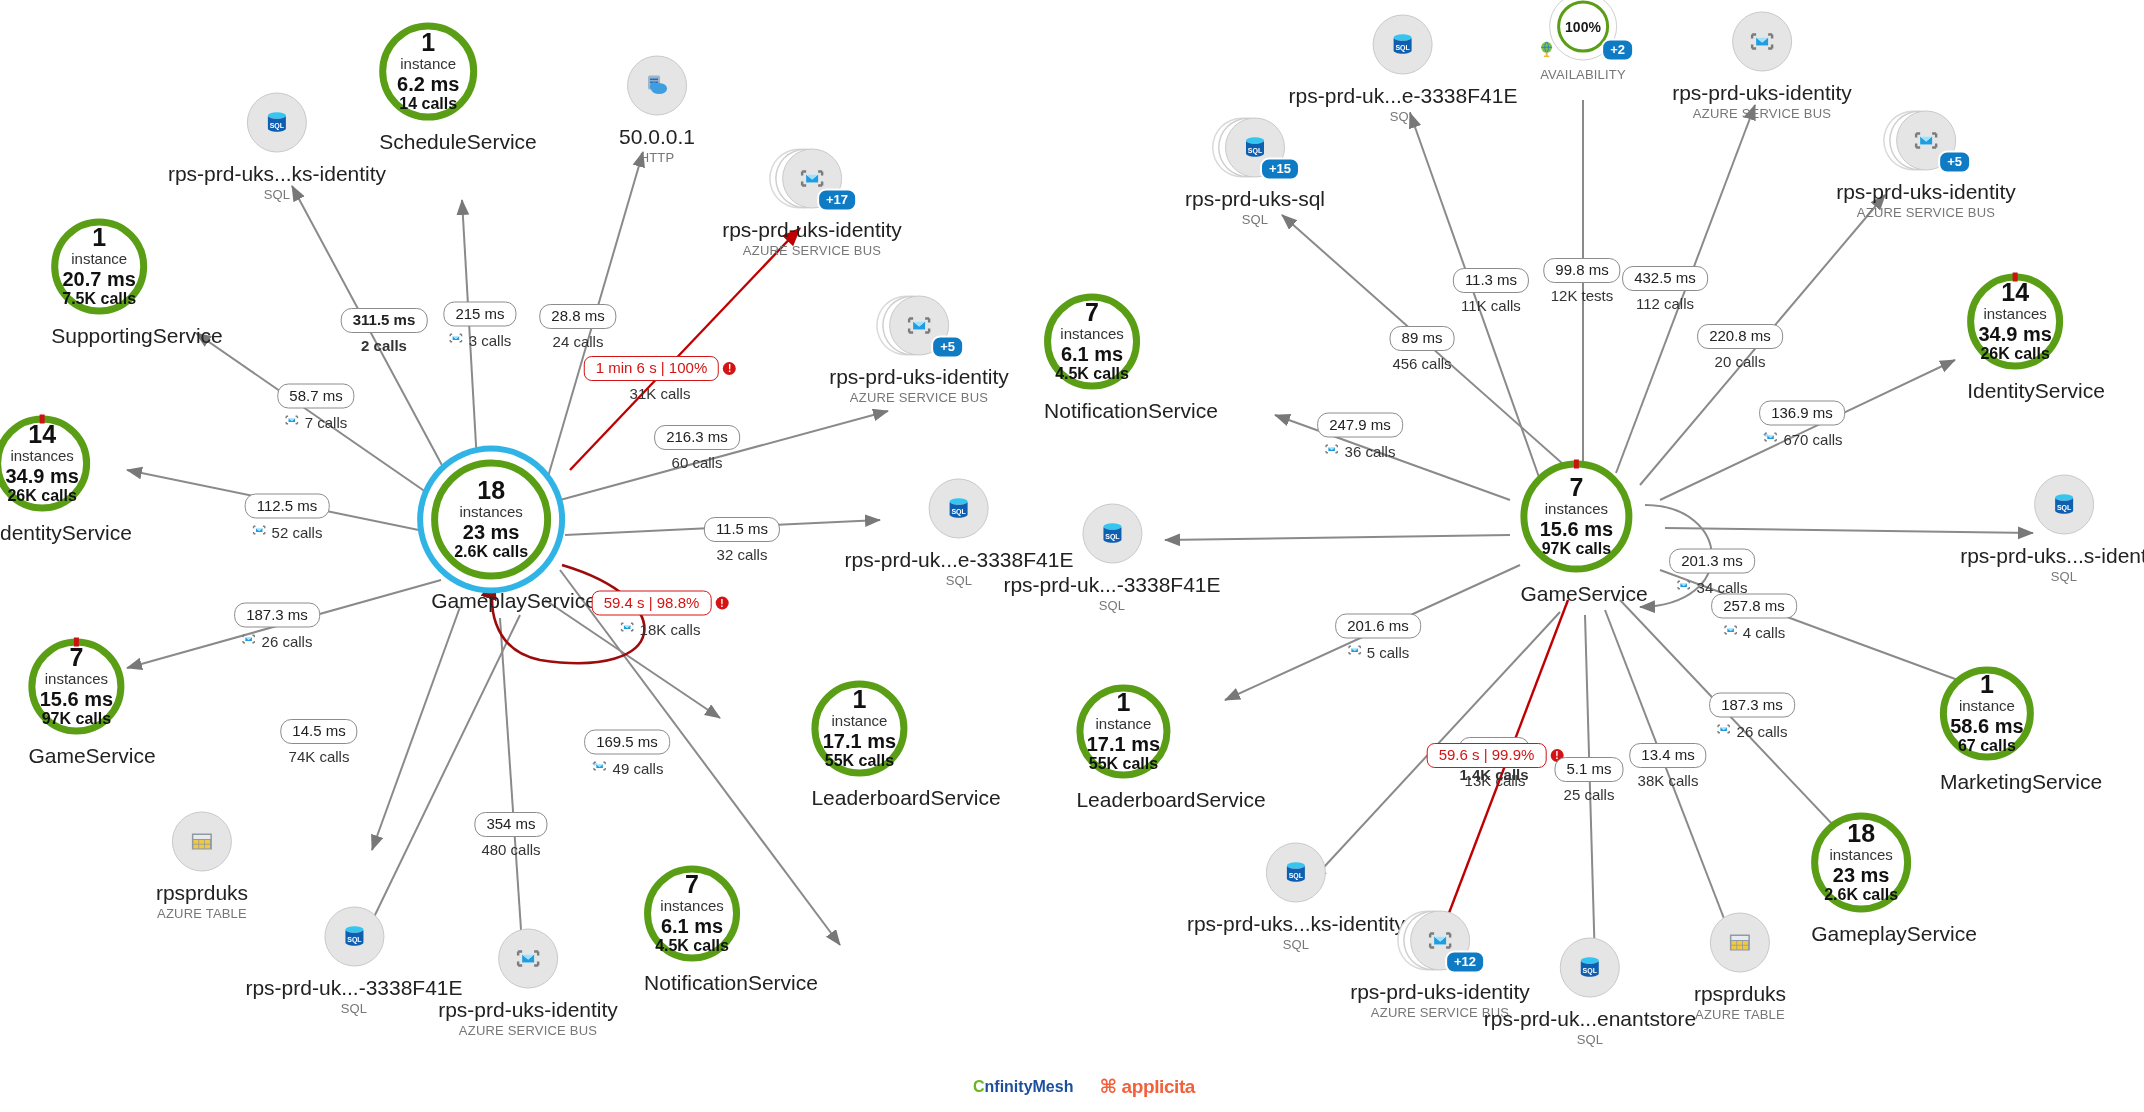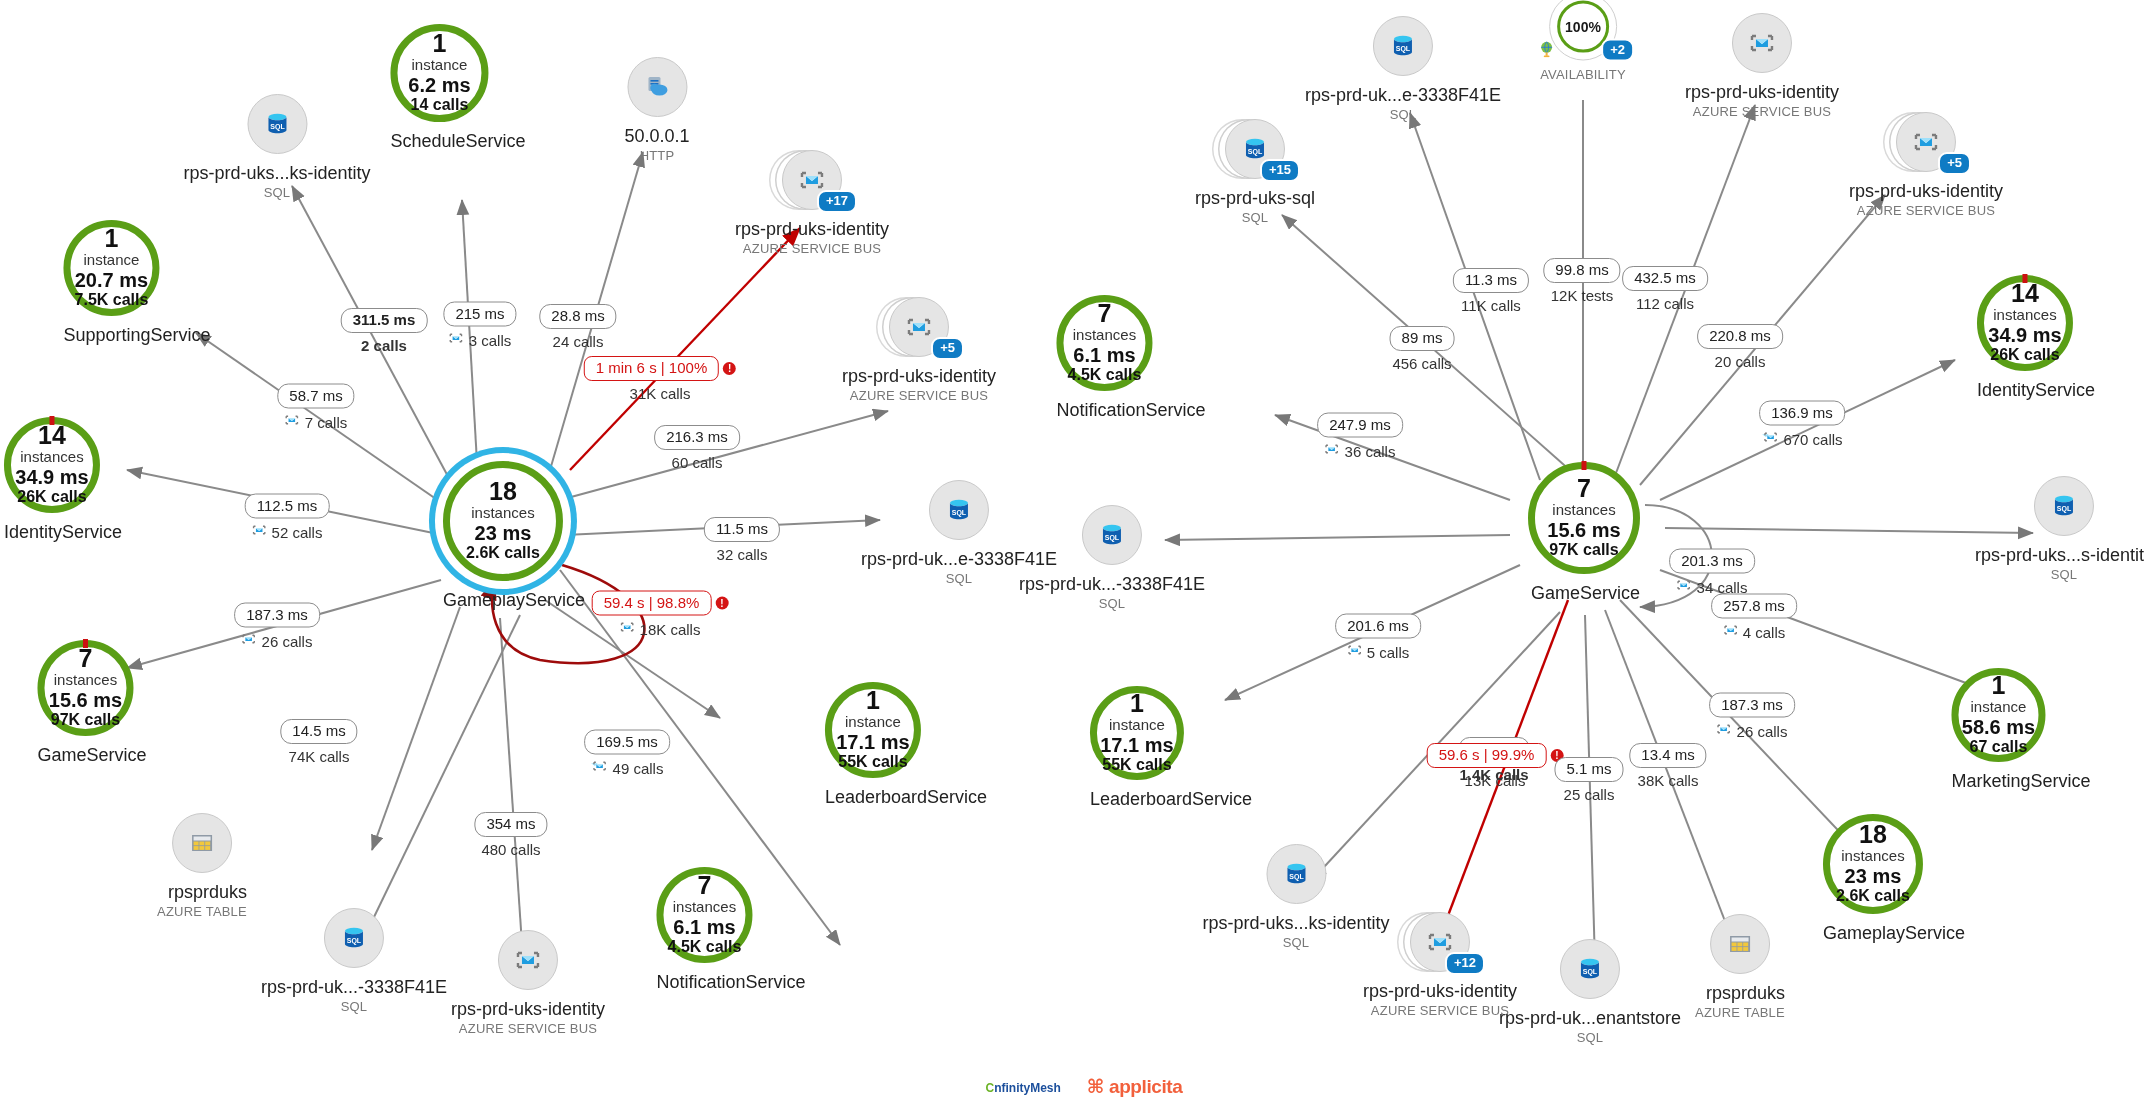--- a/index.html
+++ b/index.html
@@ -11,21 +11,21 @@
   
   .node{position:absolute;transform:translate(-50%,-50%);text-align:center;}
   .ring{border-radius:50%;background:#fff;box-sizing:border-box;
         display:flex;flex-direction:column;align-items:center;justify-content:center;
         border:7px solid #5a9e16;position:relative;}
   .ring.sel{box-shadow:0 0 0 8px #fff,0 0 0 14px #30b4e5;}
   .ring .cnt{font-size:25px;font-weight:700;line-height:1.02;color:#111;}
   .ring .lbl{font-size:15px;line-height:1.12;color:#333;}
   .ring .ms{font-size:20px;font-weight:700;line-height:1.14;color:#111;}
   .ring .calls{font-size:16px;font-weight:700;line-height:1.14;color:#111;}
-  .nodename{font-size:18px;color:#222;margin-top:9px;white-space:nowrap;text-align:right;}
+  .nodename{font-size:21px;color:#222;margin-top:9px;white-space:nowrap;}
   .nodetype{font-size:13px;color:#777;letter-spacing:.2px;margin-top:1px;white-space:nowrap;}
   .err-tick{position:absolute;width:5px;height:9px;background:#cc1111;left:50%;top:-8px;
             transform:translateX(-50%);}
 
   
   .inode{position:absolute;transform:translate(-50%,-50%);text-align:center;}
   .disc{width:58px;height:58px;border-radius:50%;border:1.4px solid #c9c9c9;background:#e5e5e5;
         position:relative;margin:0 auto;display:flex;align-items:center;justify-content:center;}
   .stack .disc{box-shadow:-7px 0 0 -1.5px #fff,-7px 0 0 0 #cfcfcf,
                           -13px 0 0 -1.5px #fff,-13px 0 0 0 #d9d9d9;}
@@ -42,21 +42,21 @@
         font-size:15px;color:#222;padding:1px 11px 2px;line-height:1.35;}
   .pill.bad{border-color:#d41414;color:#d41414;border-radius:8px;}
   .sub{font-size:15px;color:#333;margin-top:4px;display:flex;align-items:center;
        justify-content:center;gap:5px;line-height:1.25;}
   .warn{display:inline-block;width:13px;height:13px;border-radius:50%;background:#d41414;color:#fff;
         font-size:10px;font-weight:700;line-height:13px;text-align:center;vertical-align:1px;margin-left:4px;}
 
   
   .footer{position:absolute;left:0;right:0;bottom:14px;display:flex;justify-content:center;
           align-items:center;gap:26px;}
-  .logo-text{font-size:12px;font-weight:700;margin-left:24px;}
+  .logo-text{font-size:16px;font-weight:700;margin-left:24px;}
   .im-c{color:#6cb327;} .im-t{color:#1c4f9c;}
   .ap-t{color:#f2603c;font-size:19px;font-weight:700;letter-spacing:-.4px;}
 </style>
 </head>
 <body>
 
 <div class="canvas">
 
 <svg class="edges" viewBox="0 0 2144 1112">
   <defs>

